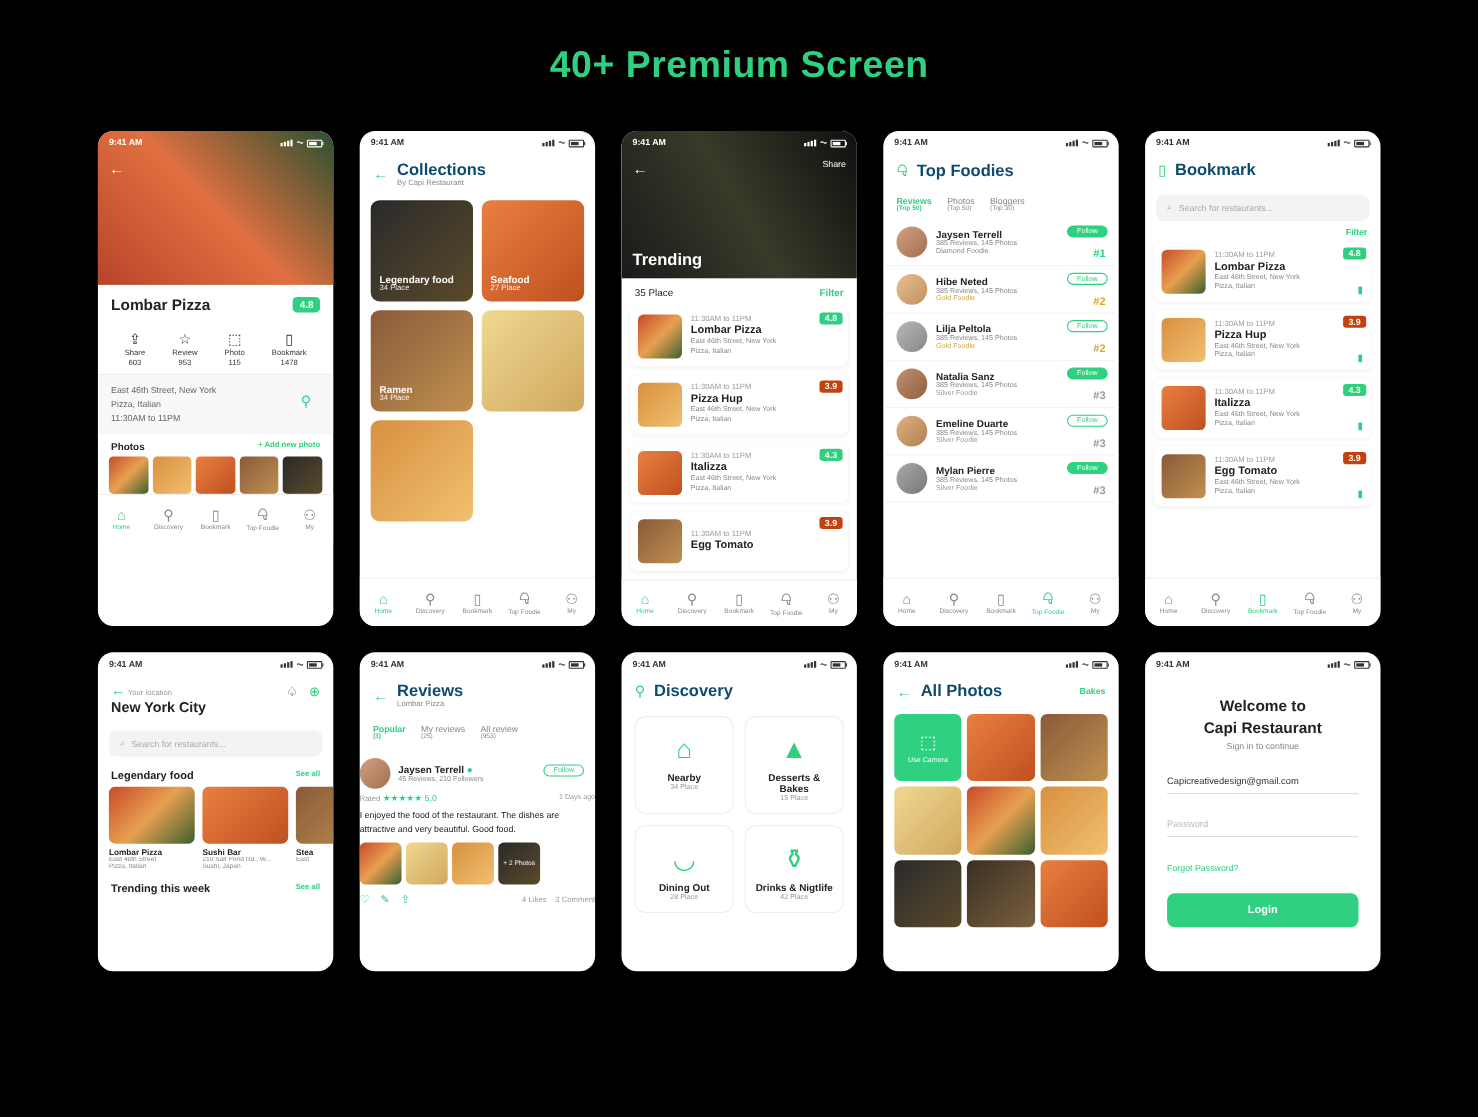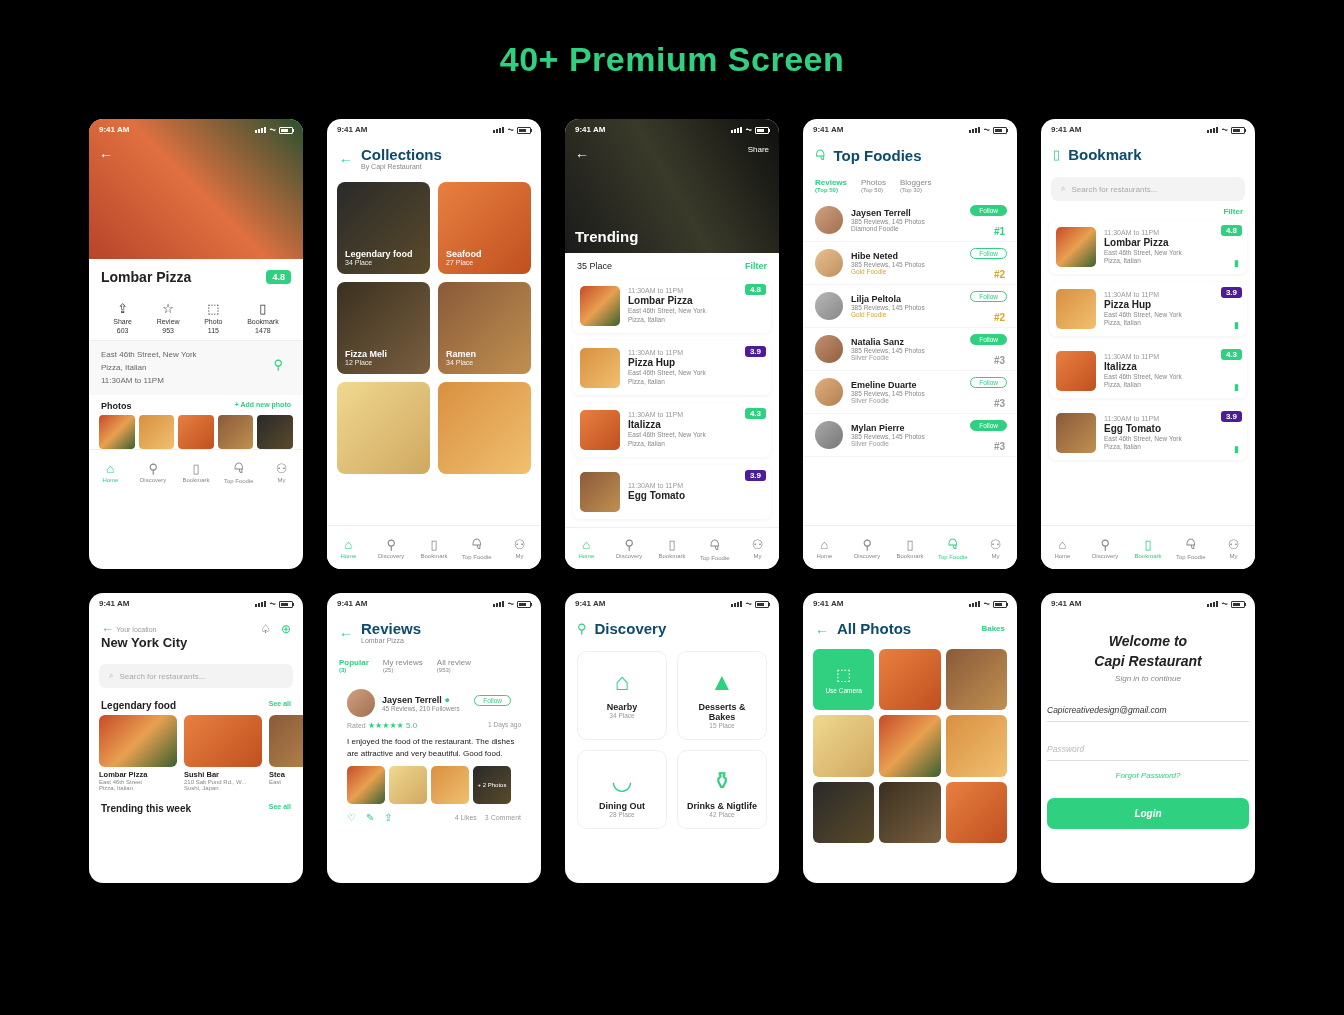--- a/index.html
+++ b/index.html
@@ -62,21 +62,21 @@
 .countrow { display:flex; justify-content:space-between; padding:8px 12px; font-size:9px; }
 .filter { color:#2fd080; font-weight:600; }
 
 .listcard { background:#fff; border-radius:7px; box-shadow:0 1px 4px rgba(0,0,0,.06); margin:0 8px 8px; padding:7px; display:flex; gap:8px; align-items:center; position:relative; }
 .thumb { width:40px; height:40px; border-radius:5px; flex-shrink:0; }
 .lcbody { flex:1; min-width:0; }
 .lcbody .t { font-size:7px; color:#999; }
 .lcbody .n { font-size:10px; font-weight:700; margin:1px 0; }
 .lcbody .a { font-size:6.5px; color:#888; line-height:1.3; }
 .lcbadge { position:absolute; top:5px; right:5px; font-size:8px; font-weight:700; padding:1px 5px; border-radius:3px; color:#fff; }
-.lcbadge.g{background:#2fd080}.lcbadge.y{background:#4c1d95}
+.lcbadge.g{background:#2fd080}.lcbadge.y{background:#c2410c}
 .bmk { position:absolute; bottom:6px; right:8px; color:#2fd080; font-size:9px; }
 
 .tabs { display:flex; gap:14px; padding:6px 12px; font-size:8px; }
 .tabs>div { color:#888; display:flex; flex-direction:column; }
 .tabs>div.a { color:#2fd080; font-weight:600; }
 .tabs .sub { font-size:6px; }
 
 .foodie { display:flex; align-items:center; gap:8px; padding:7px 12px; border-bottom:1px solid #f4f4f4; position:relative; }
 .av { width:28px; height:28px; border-radius:50%; flex-shrink:0; }
 .foodie .n { font-size:9px; font-weight:700; }
@@ -94,21 +94,21 @@
 .locicons { position:absolute; right:12px; top:10px; display:flex; gap:10px; color:#555; font-size:12px; }
 .locicons .plus { color:#2fd080; }
 .sect { display:flex; justify-content:space-between; padding:6px 12px 4px; font-size:10px; font-weight:700; }
 .seeall { color:#2fd080; font-size:7px; font-weight:600; }
 .hscroll { display:flex; gap:7px; padding:0 10px 6px; overflow:hidden; }
 .hcard { width:78px; flex-shrink:0; }
 .hcard .img { height:52px; border-radius:6px; margin-bottom:3px; }
 .hcard .n { font-size:7.5px; font-weight:700; }
 .hcard .a { font-size:6px; color:#888; white-space:nowrap; overflow:hidden; text-overflow:ellipsis; }
 
-.rev { padding:10px 20px; }
+.rev { padding:10px 0; }
 .revh { display:flex; align-items:center; gap:7px; position:relative; }
 .rev .n { font-size:9px; font-weight:700; }
 .rev .s { font-size:6.5px; color:#888; }
 .stars { color:#2fd080; font-size:8px; padding:4px 0; }
 .revtxt { font-size:8px; line-height:1.5; margin:2px 0 6px; }
 .revimgs { display:flex; gap:4px; }
 .revimgs div { width:38px; height:38px; border-radius:5px; position:relative; }
 .revimgs .more { display:flex; align-items:center; justify-content:center; color:#fff; font-size:6px; text-align:center; }
 .revact { display:flex; gap:10px; padding:8px 0 0; color:#2fd080; font-size:10px; align-items:center; }
 .revact .stats { margin-left:auto; color:#999; font-size:7px; display:flex; gap:8px;}
@@ -117,26 +117,26 @@
 .disccard { border:1px solid #eee; border-radius:10px; padding:16px 8px 10px; text-align:center; }
 .dicon { font-size:24px; display:block; margin-bottom:6px; color:#2fd080; }
 .disccard .n { font-size:9px; font-weight:700; }
 .disccard .c { font-size:6.5px; color:#999; }
 
 .pgrid { display:grid; grid-template-columns:1fr 1fr 1fr; gap:5px; padding:4px 10px; }
 .pcell { aspect-ratio:1; border-radius:6px; }
 .cambtn { background:#2fd080; color:#fff; display:flex; flex-direction:column; align-items:center; justify-content:center; gap:3px; font-size:6.5px; }
 .alb { color:#2fd080; font-size:8px; font-weight:600; margin-left:auto; }
 
-.login { padding:20px 6px; text-align:center;font-style:italic; }
+.login { padding:20px 20px; text-align:center; }
 .login h2 { font-size:14px; font-weight:700; line-height:1.4; }
 .login .sub { font-size:8px; color:#888; margin-top:3px; }
 .field { text-align:left; margin-top:22px; font-size:8.5px; color:#333; padding-bottom:6px; border-bottom:1px solid #ddd; }
 .field.ph { color:#bbb; }
-.forgot { text-align:center; color:#2fd080; font-size:8px; margin-top:10px; }
+.forgot { text-align:left; color:#2fd080; font-size:8px; margin-top:24px; }
 .loginbtn { background:#2fd080; color:#fff; border-radius:7px; padding:10px 0; margin-top:18px; font-size:10px; font-weight:600; }
 
 .food1{background:linear-gradient(135deg,#c84a2a,#e8a050,#3a6030)}
 .food2{background:linear-gradient(135deg,#d89040,#f0c070)}
 .food3{background:linear-gradient(135deg,#e88040,#c05020)}
 .food4{background:linear-gradient(135deg,#8a5a3a,#c09050)}
 .food5{background:linear-gradient(135deg,#2a2a2a,#5a4a2a)}
 .food6{background:linear-gradient(135deg,#f0d890,#d0a860)}
 .food7{background:linear-gradient(135deg,#3a3020,#7a6040)}
 .av1{background:linear-gradient(135deg,#d0a080,#a07050)}
@@ -261,24 +261,20 @@
       </div>
   <div class="collgrid">
     <div class="collcard food5">
           <strong>Legendary food</strong>
           <span>34 Place</span>
         </div>
     <div class="collcard food3">
           <strong>Seafood</strong>
           <span>27 Place</span>
         </div>
-    <div class="collcard food7">
-          <strong>Fizza Meli</strong>
-          <span>12 Place</span>
-        </div>
     <div class="collcard food4">
           <strong>Ramen</strong>
           <span>34 Place</span>
         </div>
     <div class="collcard food6"></div>
     <div class="collcard food2"></div>
   </div>
   <div class="nav" style="margin-top:auto">
     <div class="active">
           <span class="ni">⌂</span>

